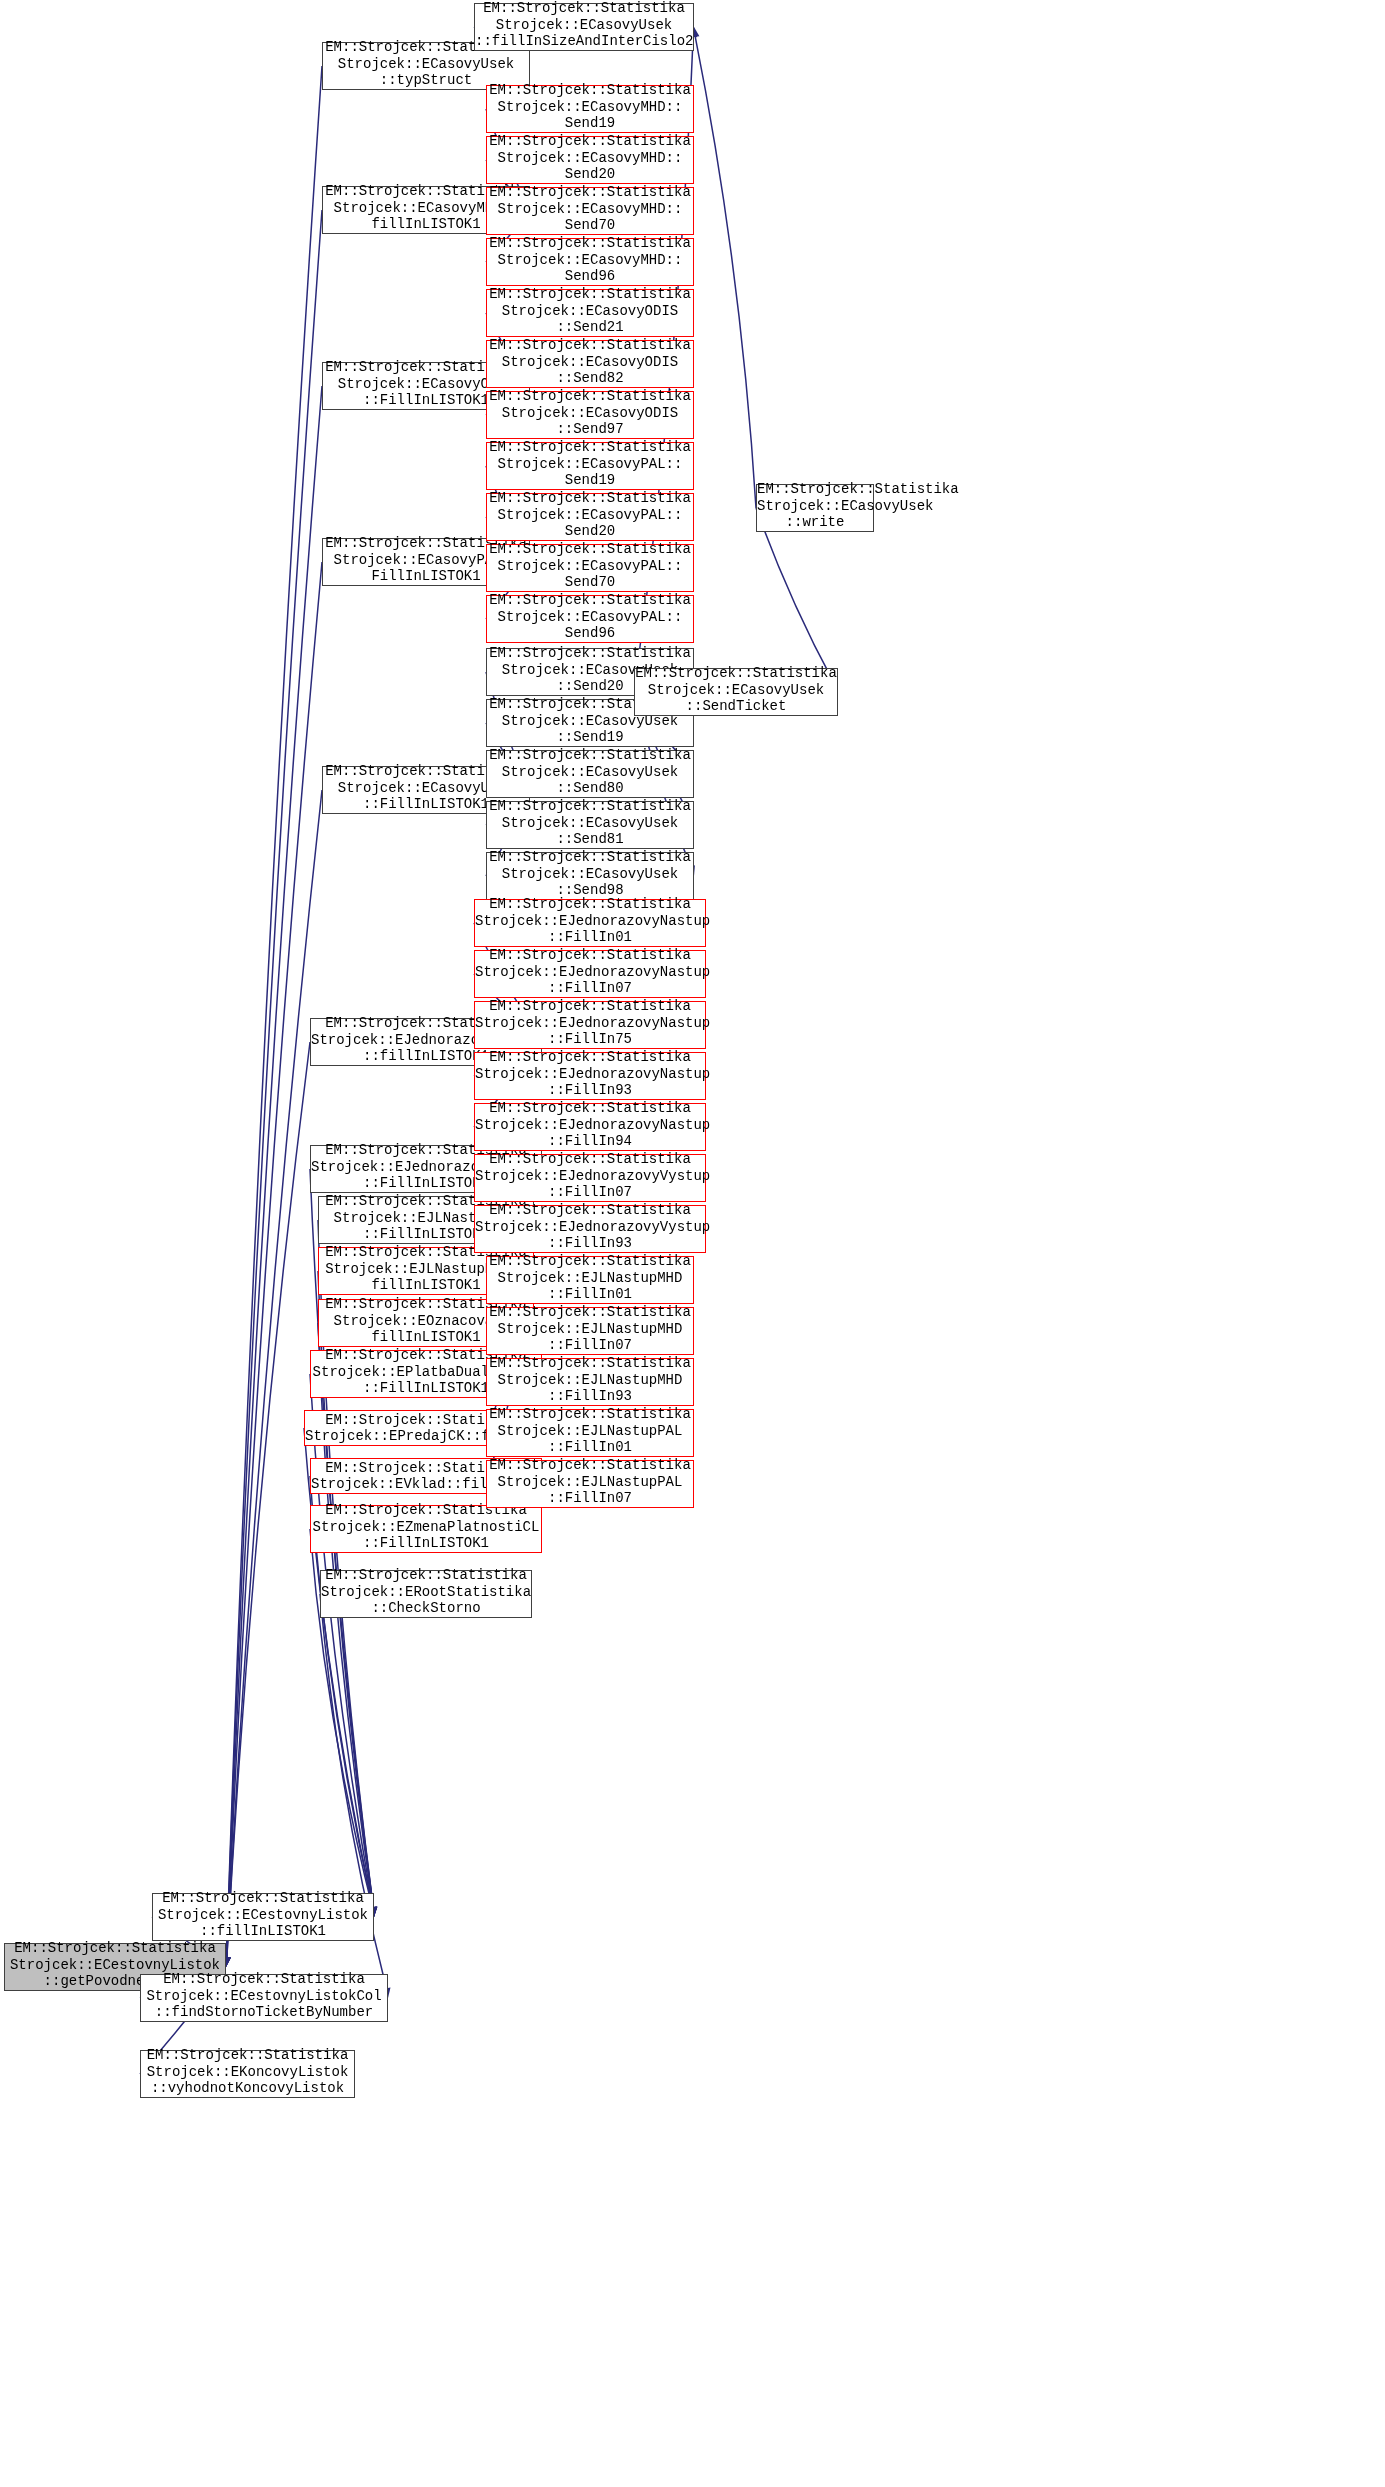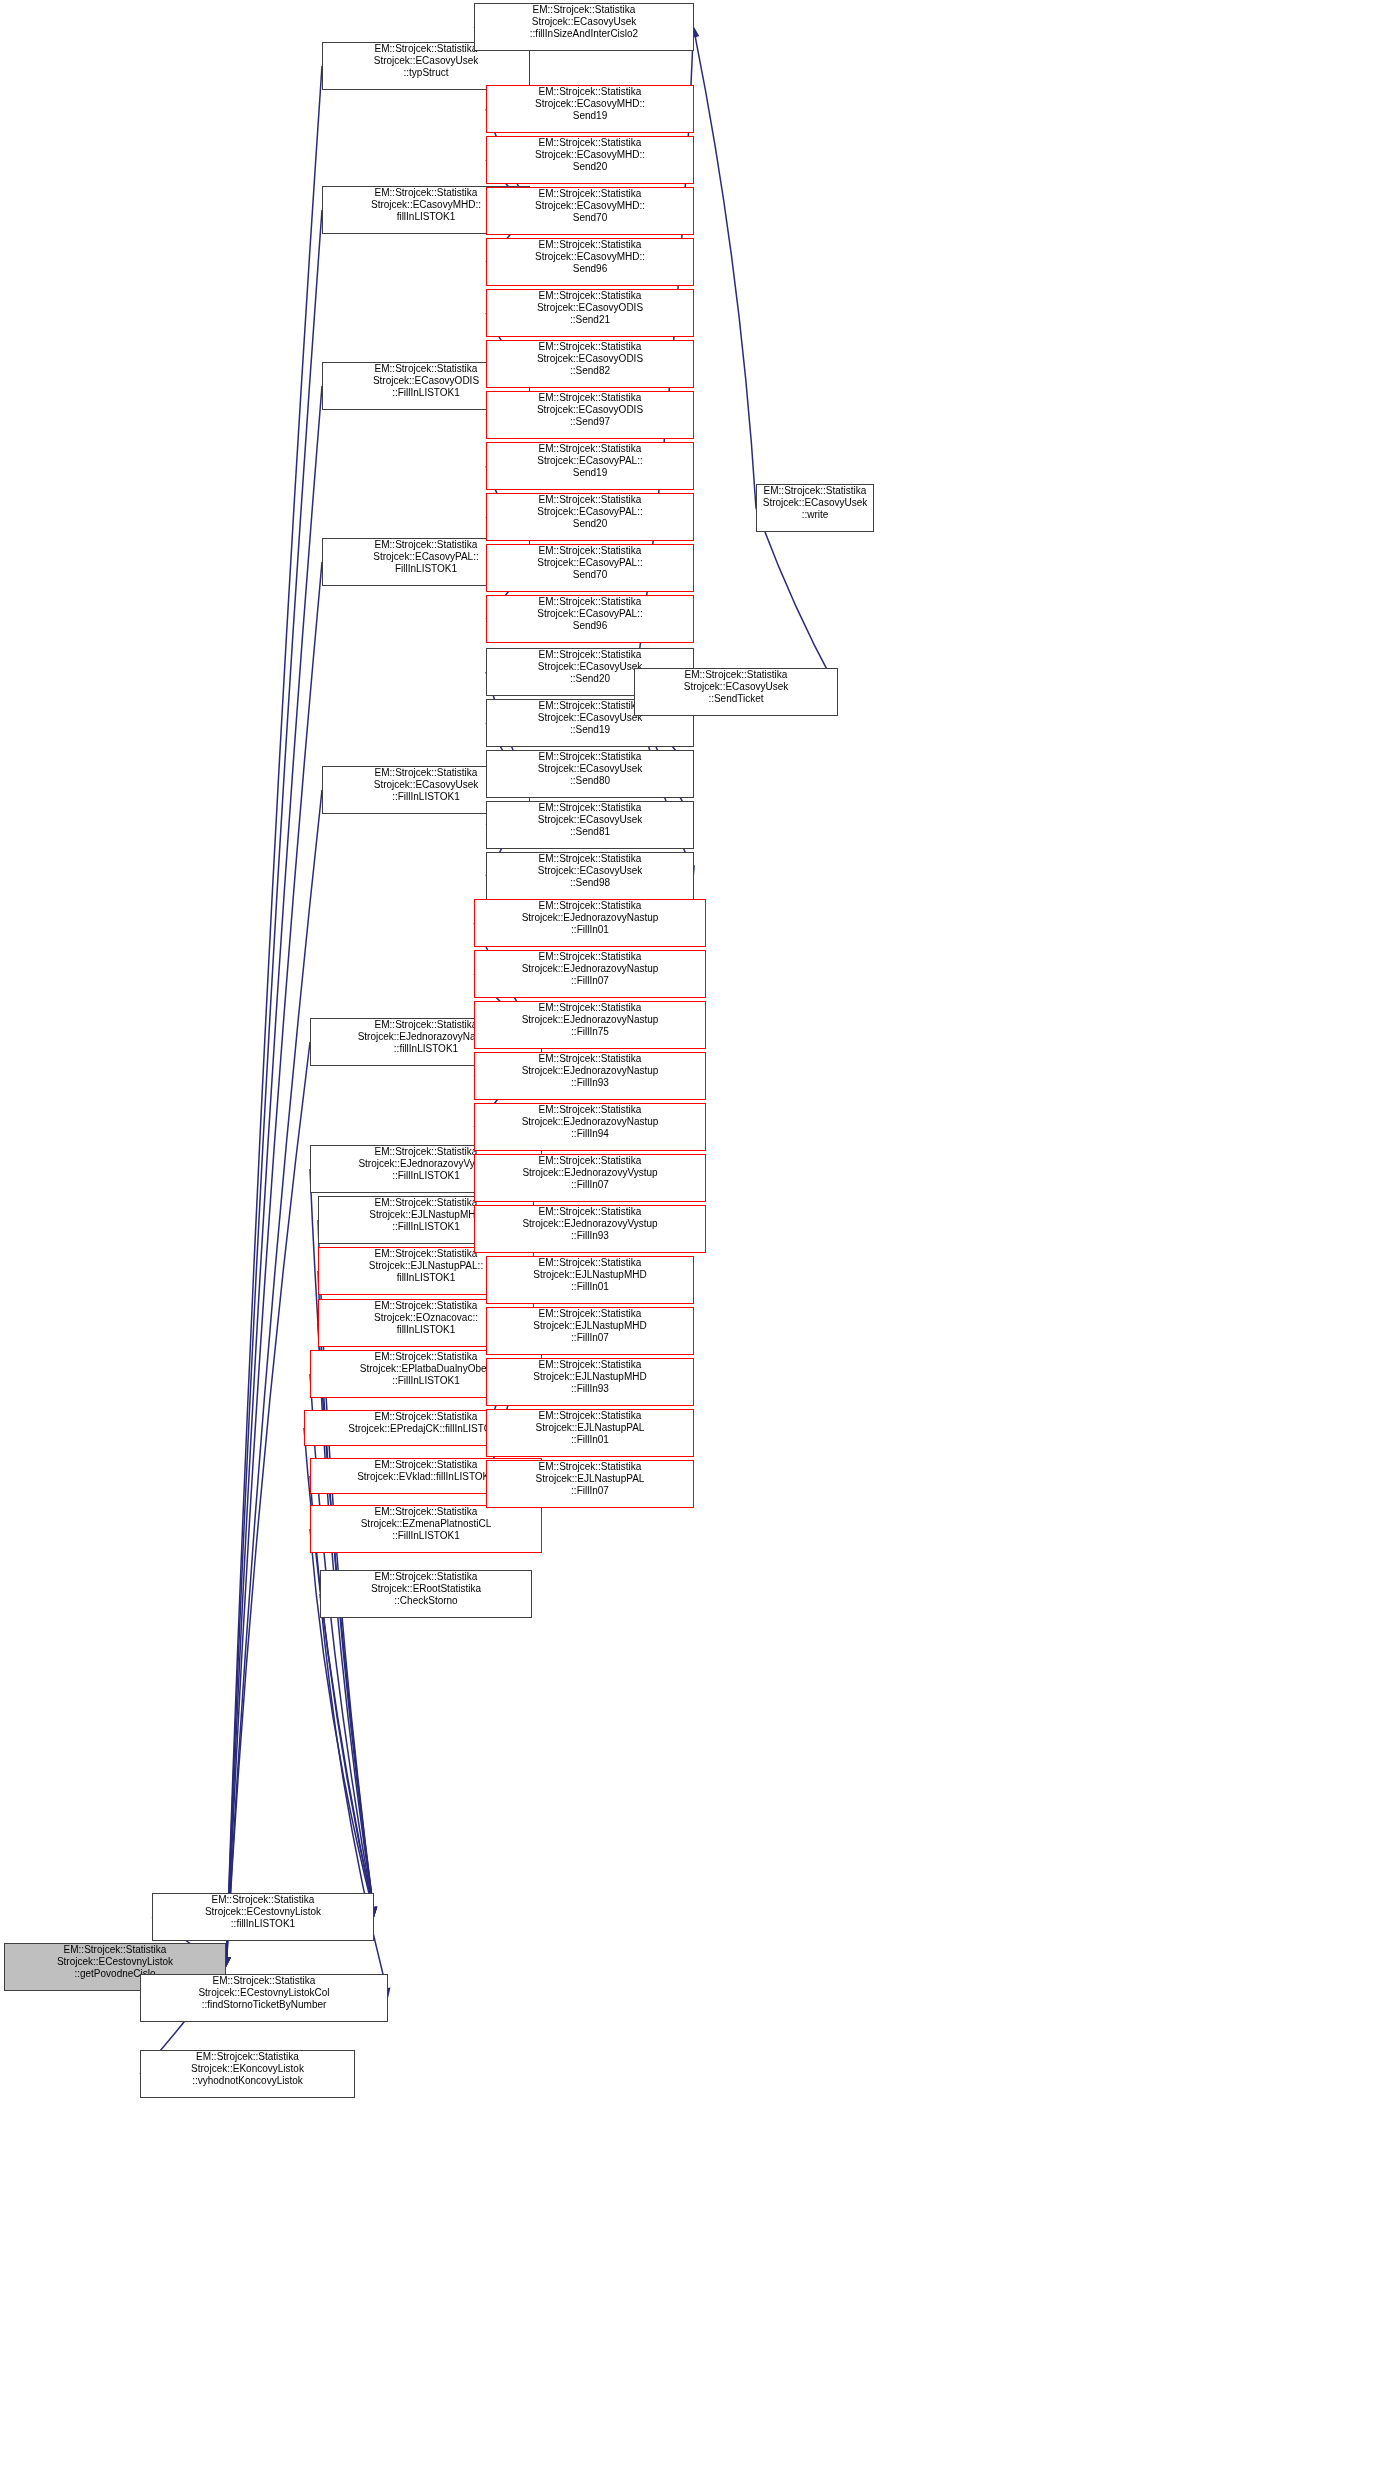--- a/index.html
+++ b/index.html
@@ -1,19 +1,19 @@
 <!DOCTYPE html>
 <html><head>
 <meta charset="utf-8">
 <style>
   html,body{margin:0;padding:0;background:#ffffff;}
   body{font-family:"Liberation Sans",sans-serif;}
   #canvas{position:relative;width:1385px;height:2487px;overflow:hidden;background:#fff;}
-  .node{position:absolute;box-sizing:border-box;display:flex;align-items:flex-start;justify-content:center;
-        text-align:center;line-height:1.18;font-size:10px;color:#000;background:#fff;}
+  .node{position:absolute;box-sizing:border-box;display:flex;align-items:flex-end;justify-content:center;
+        text-align:center;line-height:1.18;font-size:14px;color:#000;background:#fff;font-family:Liberation Mono, monospace;}
   .node span{display:block;width:100%;padding:0 2px;white-space:pre-line;}
   .n-black{border:1.4px solid #404040;}
   .n-red{border:1.6px solid #ff0000;}
   .n-root{border:1.4px solid #404040;background:#bfbfbf;}
   svg.edges{position:absolute;left:0;top:0;width:1385px;height:2487px;pointer-events:none;}
   svg.edges path{fill:none;stroke:#2a2a7a;stroke-width:1.5;}
   svg.edges polygon{fill:#2a2a7a;stroke:none;}
 </style>
 </head>
 <body>

